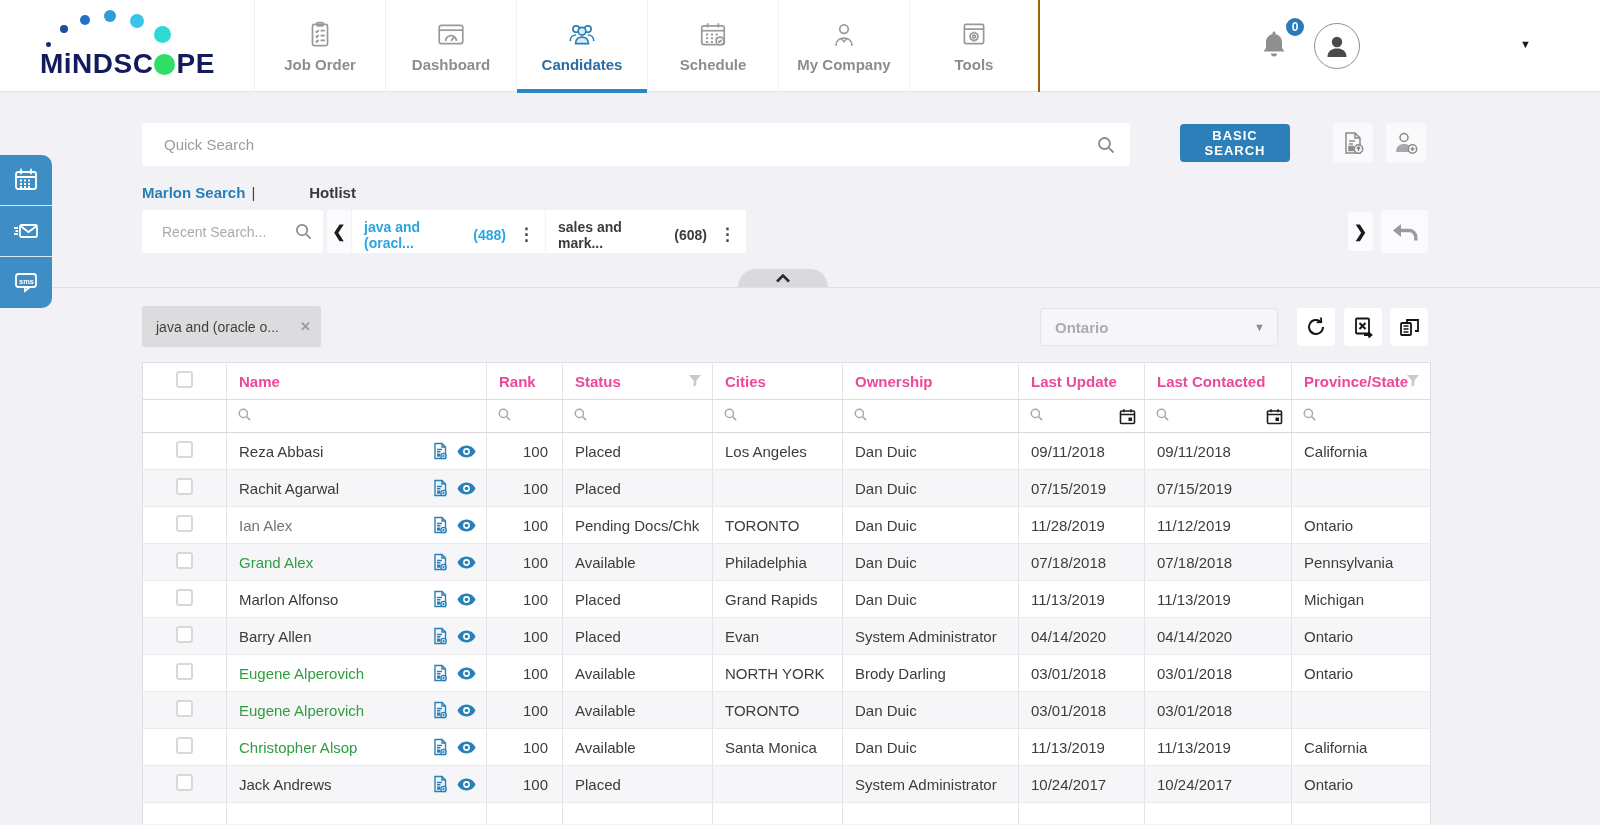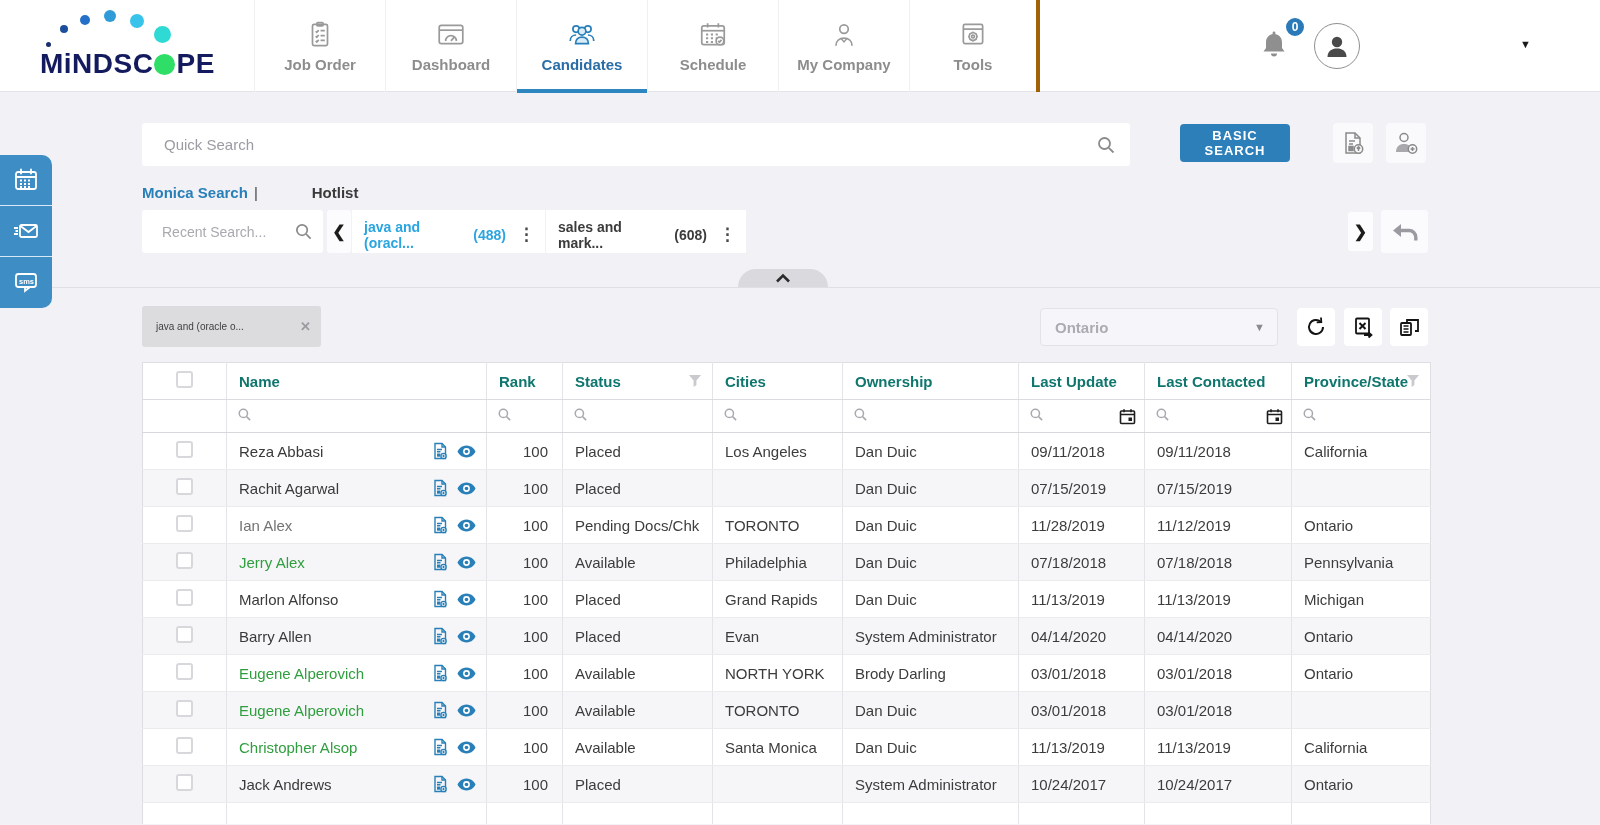--- a/index.html
+++ b/index.html
@@ -13,21 +13,21 @@
   .logo-text { position:absolute; left:2px; bottom:6px; font-size:28px; font-weight:800;
     color:#141a5e; letter-spacing:.5px; }
   .logo-odot { display:inline-block; width:21px; height:21px; border-radius:50%;
     background:#2ede66; vertical-align:-2px; margin:0 1px; }
   .ldot { position:absolute; border-radius:50%; }
 
   .nav { position:absolute; left:254px; top:0; height:92px; display:flex; }
   .nav-item { width:131px; height:92px; border-left:1px solid #f0f0f2; display:flex;
     flex-direction:column; align-items:center; justify-content:center; gap:6px;
     cursor:pointer; position:relative; }
-  .nav-item:last-child { border-right:4px solid #a16207; }
+  .nav-item:last-child { border-right:2px solid #a16207; }
   .nav-item .lbl { font-size:15px; font-weight:700; color:#8d8d8d; }
   .nav-item.active .lbl { color:#2a6da6; }
   .nav-item.active::after { content:""; position:absolute; left:0; bottom:-1px;
     width:100%; height:4px; background:#2e86c1; }
   .nicon { width:30px; height:30px; }
 
   .bell-wrap { position:absolute; left:1252px; top:14px; width:58px; height:64px; cursor:pointer; }
   .bell-svg { position:absolute; left:6px; top:16px; }
   .badge { position:absolute; right:4px; top:2px; width:22px; height:22px; border-radius:50%;
     background:#2a7ab9; color:#fff; font-size:12px; font-weight:700; display:flex;
@@ -87,38 +87,38 @@
 
   .divider { position:absolute; left:0; top:287px; width:1600px; height:1px; background:#dfdfe4; }
   .hump { position:absolute; left:738px; top:269px; width:90px; height:18px;
     background:#d9d9de; border-radius:48px 48px 0 0; display:flex; align-items:center;
     justify-content:center; cursor:pointer; }
 
   
   .chip { position:absolute; left:142px; top:306px; width:179px; height:41px;
     background:#dcdcdе; background:#dcdcdf; border-radius:3px; display:flex; align-items:center;
     padding:0 10px 0 14px; }
-  .chip .ct { font-size:10px; color:#3f3f3f;text-align:center; }
+  .chip .ct { font-size:14px; color:#3f3f3f;text-align:center; }
   .chip .cx { margin-left:auto; color:#9a9aa0; font-size:13px; font-weight:700; cursor:pointer; }
 
   .action-dd { position:absolute; left:1040px; top:308px; width:238px; height:38px;
     background:#f6f6fa; border:1px solid #e2e2e8; border-radius:4px; display:flex;
     align-items:center; padding:0 12px 0 14px; cursor:pointer; }
   .action-dd .at { font-size:15px; font-weight:700; color:#ababb2; }
   .action-dd .ac { margin-left:auto; color:#8a8a90; font-size:11px; }
   .tool-btn { position:absolute; top:308px; width:38px; height:38px; background:#fff;
     border-radius:4px; display:flex; align-items:center; justify-content:center; cursor:pointer; }
 
   
   .grid-wrap { position:absolute; left:142px; top:362px; width:1288px; }
   table.grid { width:1288px; border-collapse:collapse; table-layout:fixed; background:#fff;
     border:1px solid #dedee2; border-bottom:none; }
   .grid th, .grid td { border-right:1px solid #e4e4e8; overflow:hidden; white-space:nowrap; }
   .grid th:last-child, .grid td:last-child { border-right:none; }
-  .grid thead th { height:37px; font-size:15px; font-weight:700; color:#0f766e;
+  .grid thead th { height:37px; font-size:15px; font-weight:700; color:#ec4899;
     text-align:left; padding-left:12px; background:#fff; border-bottom:1px solid #dcdce0;
     cursor:pointer; position:relative; }
   .grid tr.srow td { height:33px; border-bottom:1px solid #d8d8dc; padding-left:10px;
     cursor:text; }
   .grid tbody tr.trow td { height:37px; font-size:15px; color:#3c3c3c; padding-left:12px;
     border-bottom:1px solid #ebebee; background:#fff; }
   .grid tbody tr.trow.alt td { background:#f6f6f8; }
   .grid tr.partial td { height:21px; background:#fff; border-bottom:none; }
   .c-rank { text-align:right; padding-right:14px !important; }
   .cb { display:inline-block; width:17px; height:17px; border:2px solid #d8d8dc;
@@ -271,21 +271,21 @@
 <div class="sq-btn" style="left:1386px; top:123px;">
   <svg width="28" height="26" viewBox="0 0 28 26" fill="none" stroke="#8a8a8a" stroke-width="1.5">
     <circle cx="12" cy="7.5" r="4"></circle>
     <path d="M4 22 c0-5.5 3.6-8 8-8 s8 2.5 8 8 z" fill="#a9a9ad" stroke="none"></path>
     <circle cx="20.5" cy="19" r="4.2" fill="#fafafc"></circle>
       <path d="M20.5 21 v-4 M18.5 19 h4"></path>
   </svg>
 </div>
 
 <div class="links-row">
-  <span class="lnk-recent">Monica Search</span><span class="lnk-sep">|</span><span class="lnk-hot">Hotlist</span>
+  <span class="lnk-recent">Marlon Search</span><span class="lnk-sep">|</span><span class="lnk-hot">Hotlist</span>
 </div>
 
 <div class="rsearch">
   <input type="text" placeholder="Recent Search..." style="">
   <svg class="r-mag" width="19" height="19" viewBox="0 0 20 20" fill="none" stroke="#8a8a8a" stroke-width="1.8">
     <circle cx="8.5" cy="8.5" r="5.5"></circle>
       <path d="M12.8 12.8 L17.5 17.5"></path>
   </svg>
 </div>
 <div class="chev-btn" style="left:327px; top:210px; width:24px; height:43px;">❮</div>
@@ -510,21 +510,21 @@
     <td>TORONTO</td>
     <td>Dan Duic</td>
     <td>11/28/2019</td>
     <td>11/12/2019</td>
     <td>Ontario</td>
   </tr>
 
   <tr class="trow alt">
     <td class="c-check"><span class="cb"></span></td>
     <td class="c-name">
-      <span class="nm nc-green">Jerry Alex</span>
+      <span class="nm nc-green">Grand Alex</span>
       <span class="rowicons">
         <svg width="16" height="18" viewBox="0 0 16 18" fill="none" stroke="#2980b9" stroke-width="1.4">
           <path d="M3 1.5 h7 l3.5 3.5 v11.5 h-10.5 z"></path>
                 <path d="M10 1.5 v3.5 h3.5"></path>
           <path d="M5 7.5 h5 M5 9.8 h3.5"></path>
                 <rect x="5" y="11.5" width="3.2" height="3.2" fill="#2980b9" stroke="none"></rect>
           <circle cx="11.5" cy="14" r="2.6" fill="#fff"></circle>
                 <path d="M11.5 15.3 v-2.6 M10.2 14 h2.6" stroke-width="1.1"></path>
         </svg>
         <svg width="19" height="13" viewBox="0 0 19 13">

